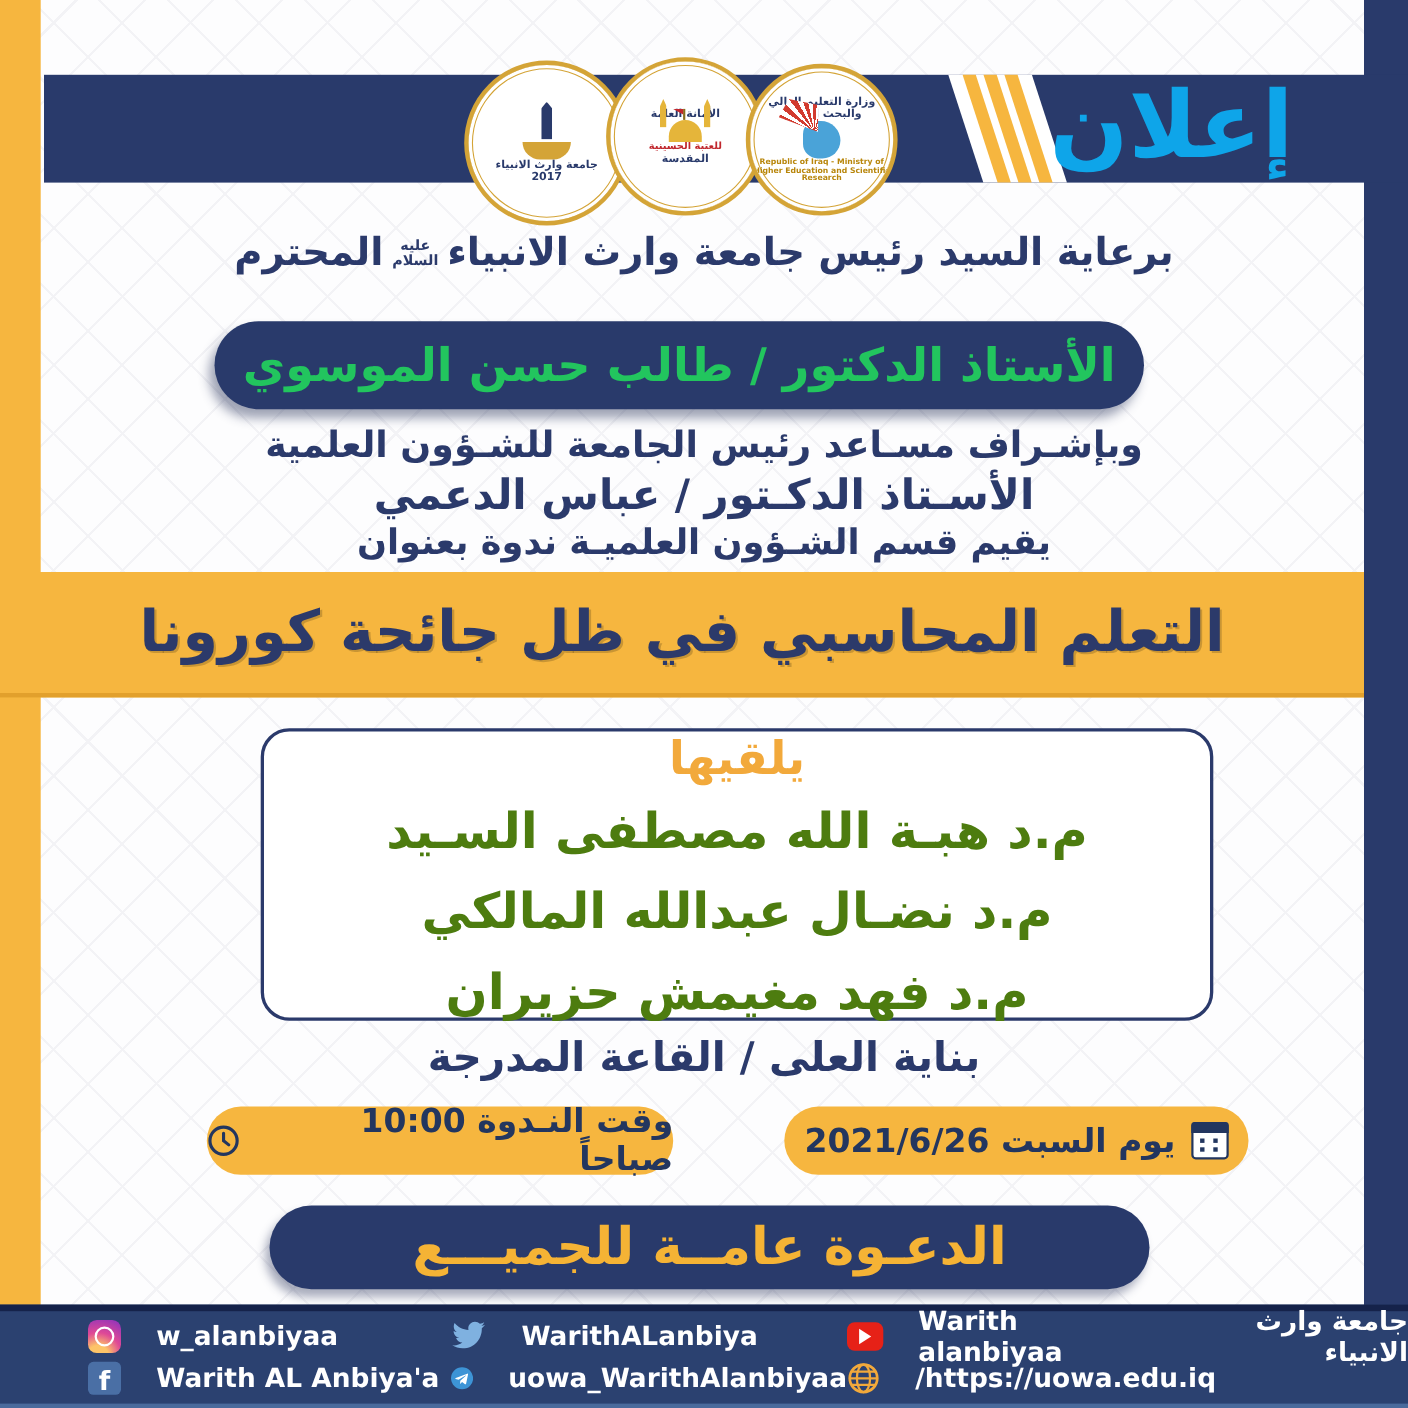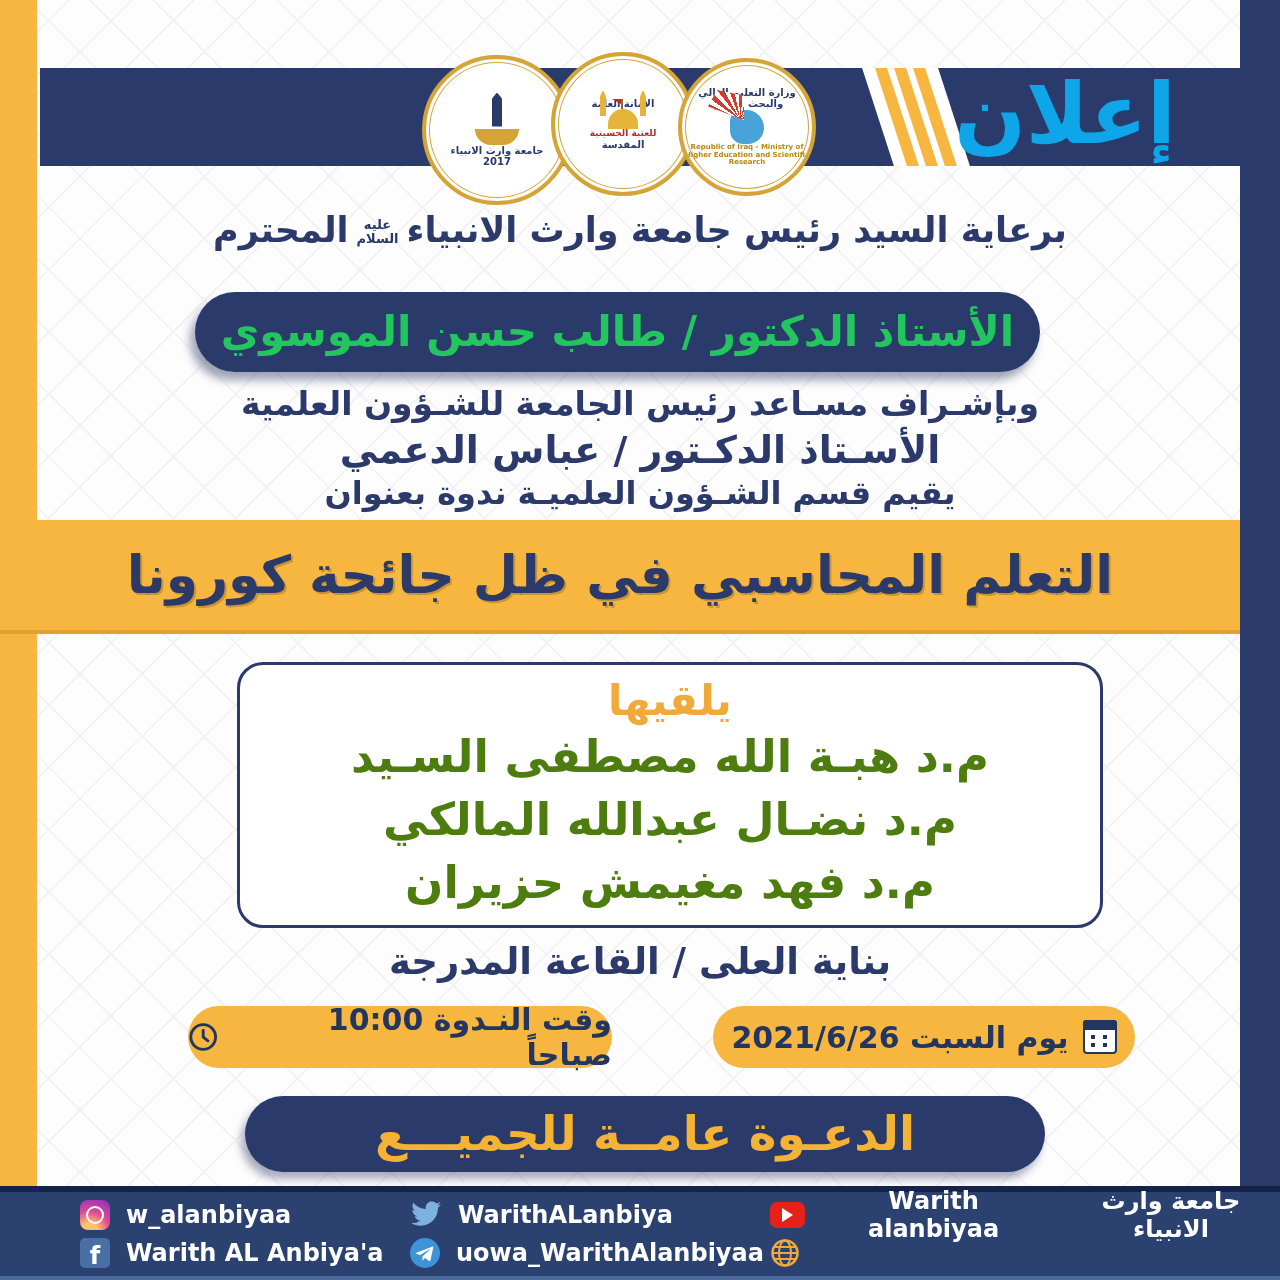--- a/index.html
+++ b/index.html
@@ -53,21 +53,21 @@
              color:#22c55e;font-size:42px;font-weight:bold;text-align:center;line-height:80px;
              box-shadow:-5px 8px 10px rgba(40,50,90,.45);}
   .sup1{left:60px;right:60px;top:384px;font-size:33px;}
   .sup2{left:60px;right:60px;top:428px;font-size:38px;}
   .sup3{left:60px;right:60px;top:474px;font-size:32px;}
   .title-band{left:0;right:40px;top:520px;height:110px;background:#f6b63f;
               border-bottom:4px solid #e2a02c;display:flex;align-items:center;justify-content:center;}
   .title-band .txt{color:#2c3a6a;font-size:52px;font-weight:bold;text-shadow:2px 2px 0 rgba(0,0,0,.18);}
   .speakers-box{left:237px;top:662px;width:860px;height:260px;background:#ffffff;
                 border:3px solid #2b3a6b;border-radius:26px;
-                display:flex;flex-direction:column;align-items:center;justify-content:center;gap:2px;}
+                display:flex;flex-direction:column;align-items:center;justify-content:flex-start;gap:12px;}
   .speakers-head{color:#f2a93b;font-size:42px;font-weight:bold;}
   .speaker-name{color:#4d7c0f;font-size:45px;font-weight:bold;line-height:1.35;}
   .venue{left:60px;right:60px;top:940px;font-size:37px;}
   
   .pill{background:#f6b63f;border-radius:34px;display:flex;align-items:center;justify-content:center;
         gap:14px;color:#23365f;font-size:30px;font-weight:bold;}
   .date-pill{left:713px;top:1006px;width:422px;height:62px;}
   .time-pill{left:188px;top:1006px;width:424px;height:62px;gap:32px;}
   .cal-icon{width:30px;height:30px;position:relative;background:#ffffff;border-radius:4px;border:2px solid #23365f;}
   .cal-icon::before{content:"";position:absolute;left:-2px;top:-2px;right:-2px;height:10px;background:#23365f;border-radius:3px 3px 0 0;}
@@ -78,24 +78,24 @@
        linear-gradient(#23365f,#23365f) 0 8px/4px 4px no-repeat,
        linear-gradient(#23365f,#23365f) 12px 8px/4px 4px no-repeat;}
   .invite-pill{left:245px;top:1096px;width:800px;height:76px;background:#293a6b;border-radius:38px;
                color:#f5b335;font-size:47px;font-weight:bold;text-align:center;line-height:76px;
                box-shadow:-4px 7px 9px rgba(40,50,90,.4);}
   
   .footer{left:0;right:0;bottom:0;height:84px;background:#2b4170;border-top:6px solid #15224a;
           border-bottom:4px solid #4a6a9c;direction:ltr;display:flex;align-items:center;
           color:#ffffff;font-weight:bold;font-size:24px;}
   .fcol{display:flex;flex-direction:column;gap:6px;justify-content:center;}
-  .frow{display:flex;align-items:center;gap:16px;height:32px;}
+  .frow{display:flex;align-items:center;gap:32px;height:32px;}
   .fcol1{margin-left:80px;width:330px;}
   .fcol2{width:360px;}
-  .fcol3{flex:1;text-align:center;}
+  .fcol3{flex:1;}
   .ig{width:30px;height:30px;border-radius:8px;
       background:radial-gradient(circle at 30% 110%,#fdc468 0 25%,#df4996 55%,#9b36b7 90%);
       display:flex;align-items:center;justify-content:center;}
   .ig i{display:block;width:14px;height:14px;border:2.5px solid #fff;border-radius:50%;}
   .fb{width:30px;height:30px;border-radius:5px;background:#4a6fa5;color:#fff;font-size:24px;
       display:flex;align-items:flex-end;justify-content:center;line-height:1;font-weight:bold;}
   .yt{width:36px;height:26px;border-radius:7px;background:#e62117;display:flex;align-items:center;justify-content:center;}
   .yt i{display:block;width:0;height:0;border-left:11px solid #fff;border-top:7px solid transparent;border-bottom:7px solid transparent;}
   .ar-footer{direction:rtl;font-family:"DejaVu Sans",sans-serif;}
 </style>
@@ -218,17 +218,18 @@
         <span class="ar-footer">جامعة وارث الانبياء</span>
       </div>
       <div class="frow">
         <svg width="30" height="30" viewBox="0 0 30 30">
           <circle cx="15" cy="15" r="12.5" fill="none" stroke="#f2a93b" stroke-width="2.5"></circle>
           <ellipse cx="15" cy="15" rx="6" ry="12.5" fill="none" stroke="#f2a93b" stroke-width="2"></ellipse>
           <line x1="2.5" y1="15" x2="27.5" y2="15" stroke="#f2a93b" stroke-width="2"></line>
           <line x1="4.5" y1="9" x2="25.5" y2="9" stroke="#f2a93b" stroke-width="2"></line>
           <line x1="4.5" y1="21" x2="25.5" y2="21" stroke="#f2a93b" stroke-width="2"></line>
         </svg>
+        <span>/https://uowa.edu.iq</span>
       </div>
     </div>
   </div>
 
 </div>
 
 </body></html>

